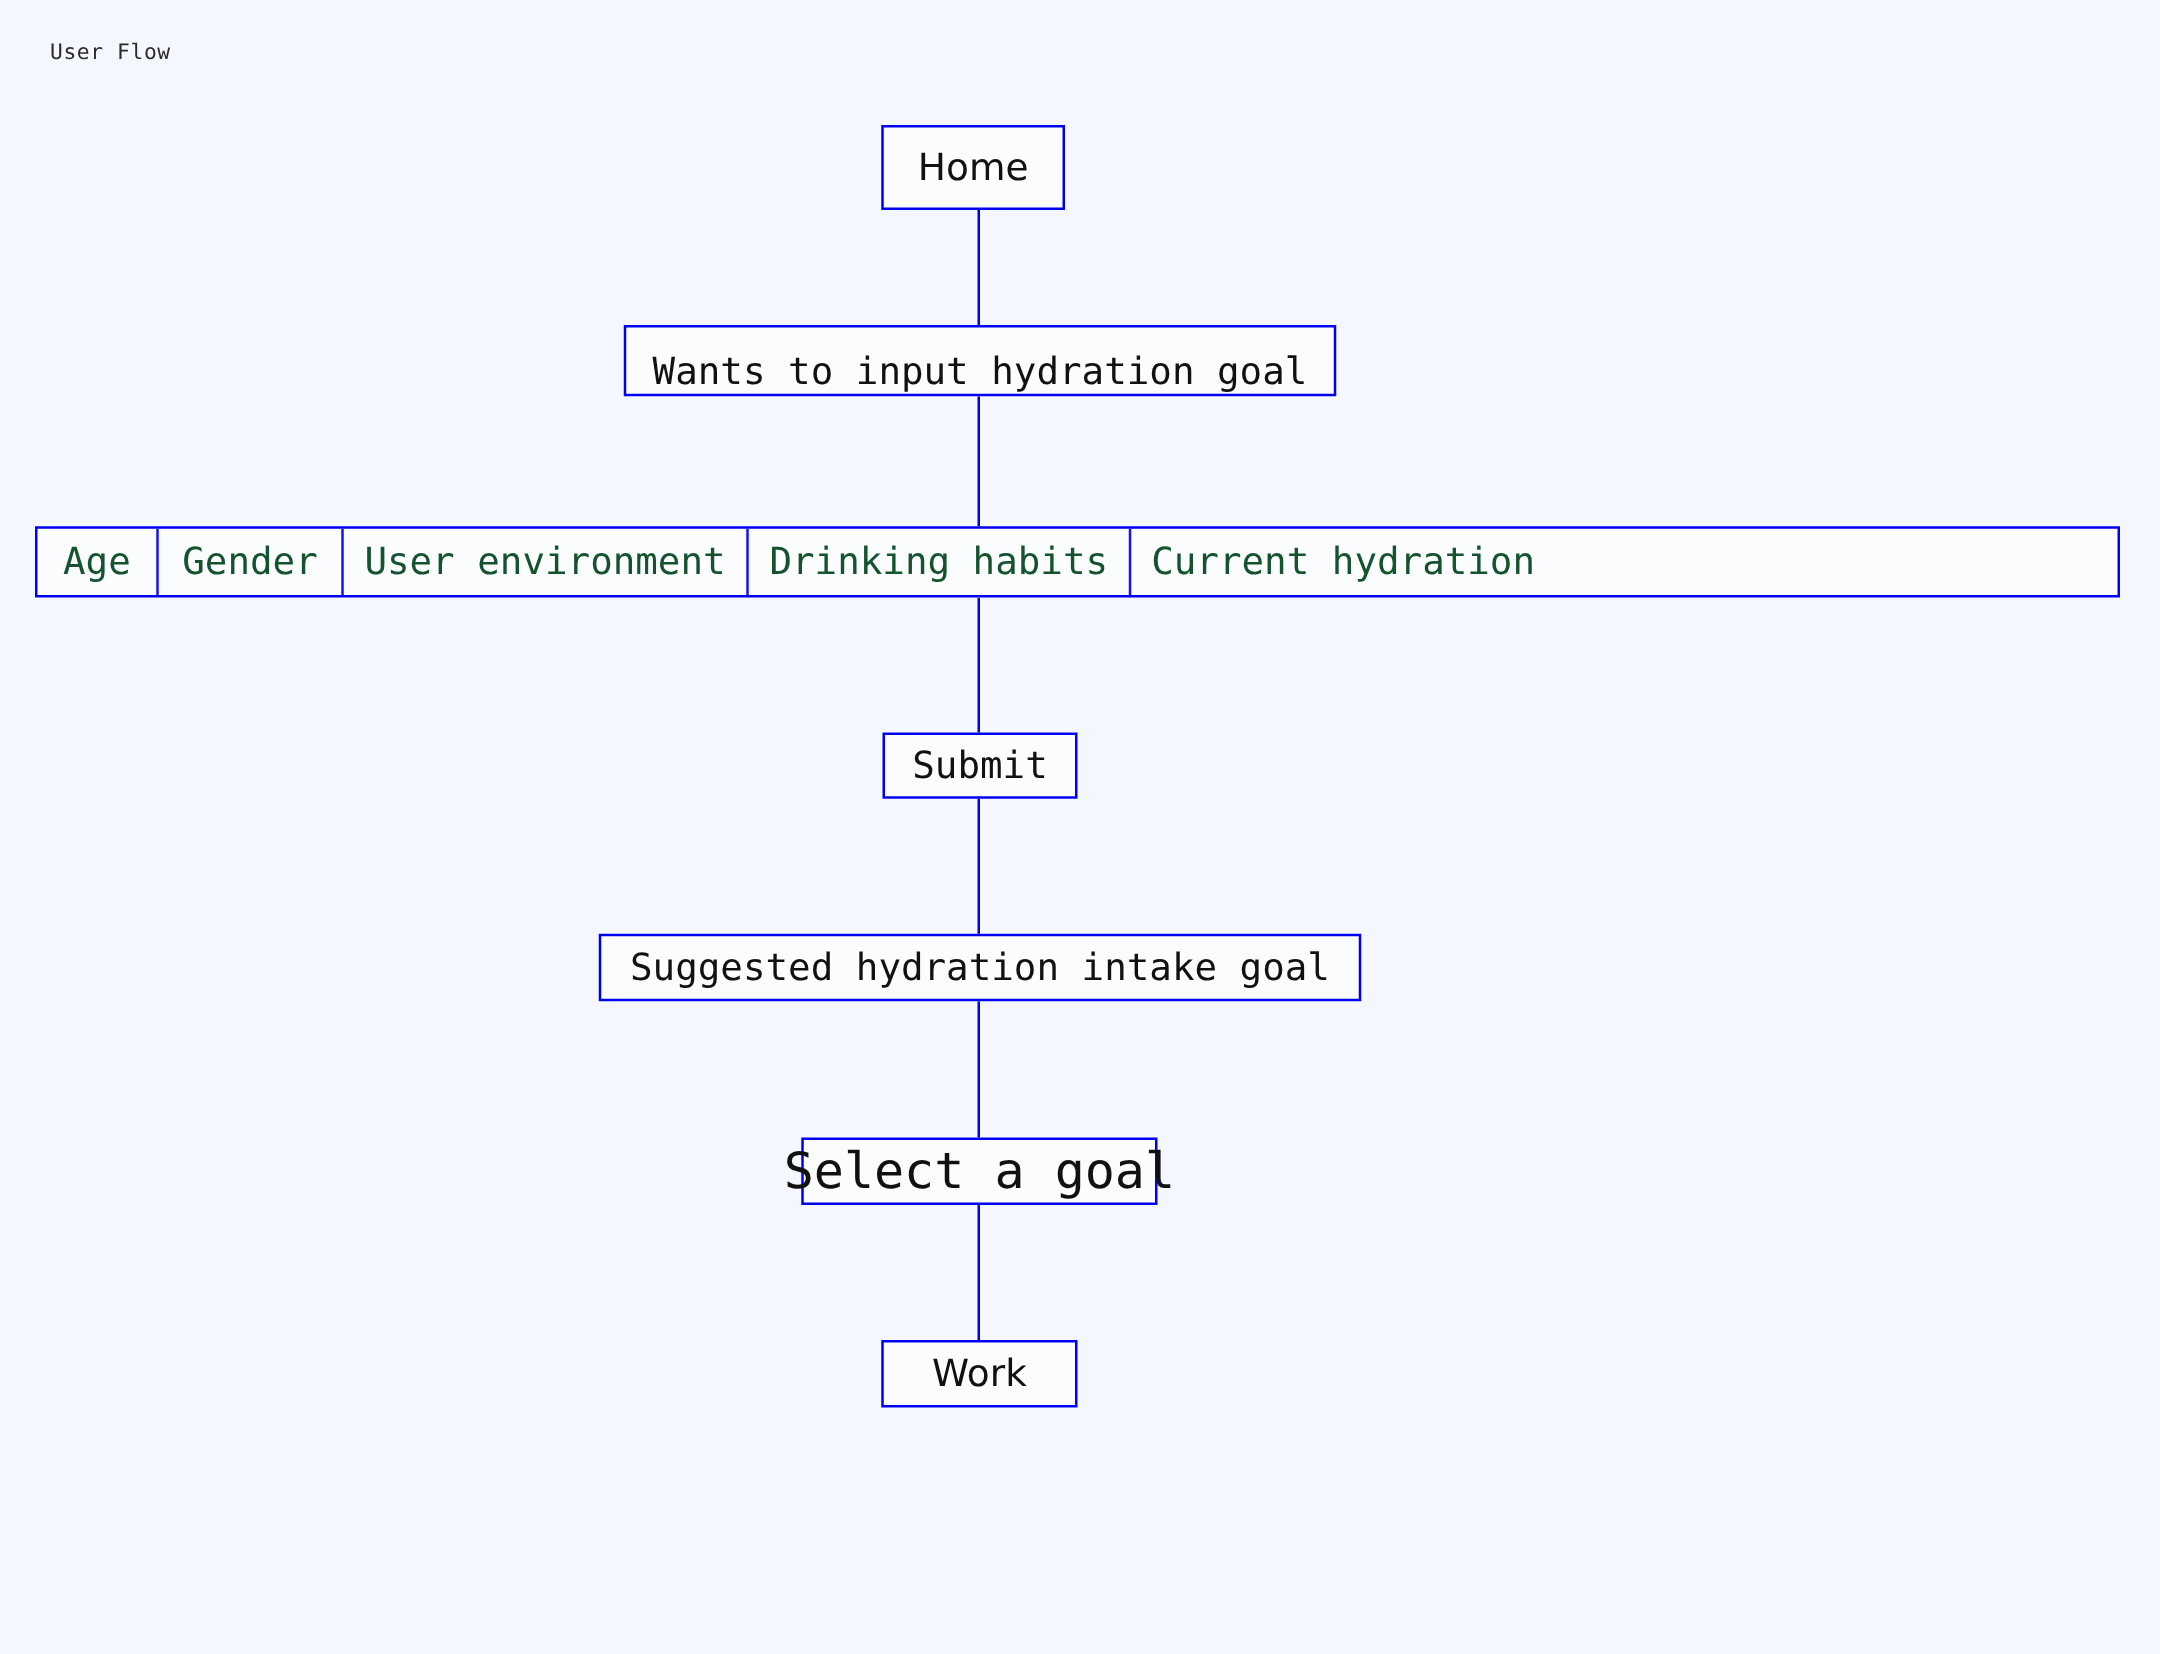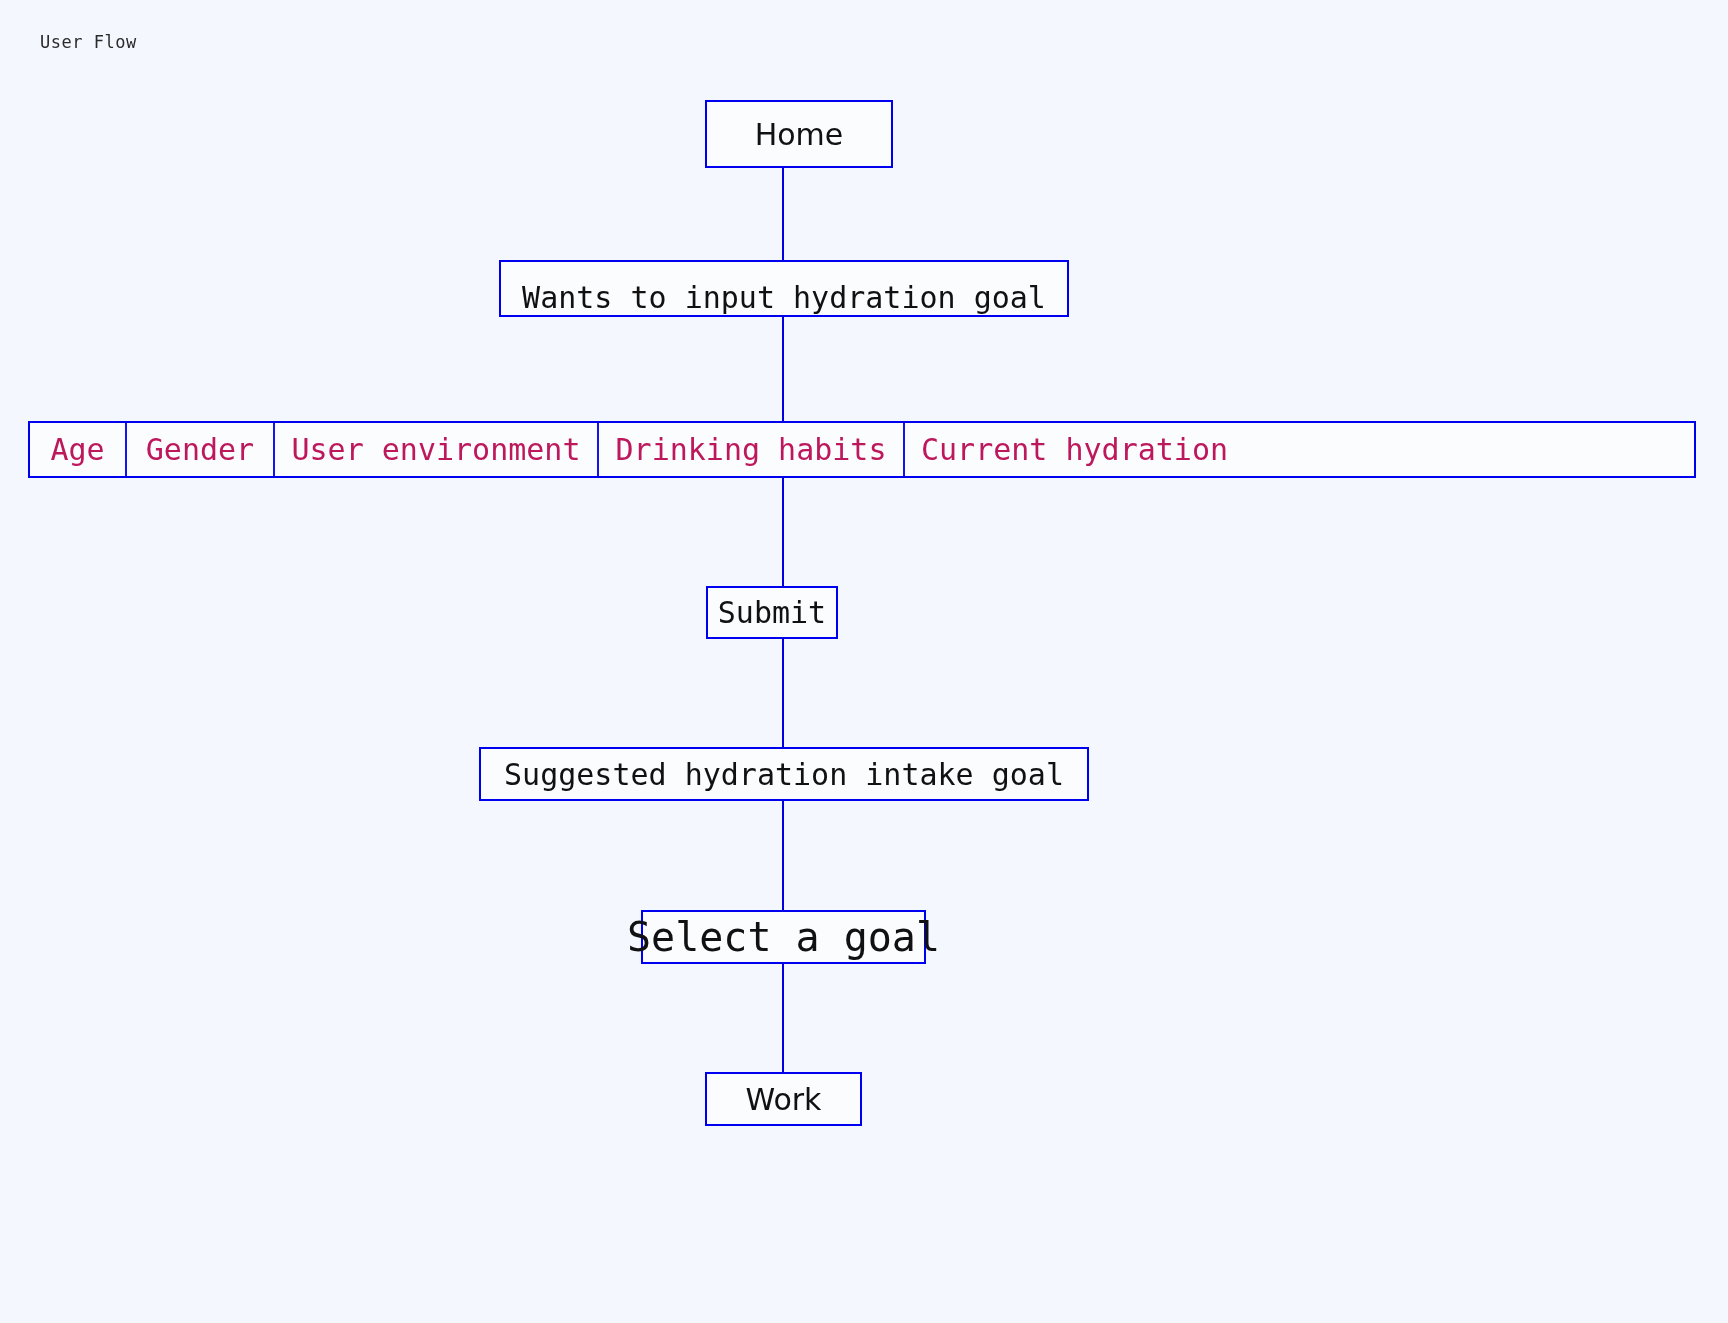--- a/index.html
+++ b/index.html
@@ -51,39 +51,39 @@
     align-items: center;
     justify-content: center;
     font-family: "DejaVu Sans Mono", monospace;
     color: #111111;
     white-space: pre;
   }
 
   .node-home {
     left: 705px;
     top: 100px;
-    width: 188px;
+    width: 147px;
     height: 68px;
     font-family: "DejaVu Sans", sans-serif;
     font-size: 30px;
   }
 
   .node-wants {
     left: 499px;
     top: 260px;
     width: 570px;
     height: 57px;
     font-size: 30px;
     align-items: flex-end;
   }
 
   .node-submit {
     left: 706px;
     top: 586px;
-    width: 132px;
+    width: 156px;
     height: 53px;
     font-size: 30px;
   }
 
   .node-suggested {
     left: 479px;
     top: 747px;
     width: 610px;
     height: 54px;
     font-size: 30px;
@@ -117,21 +117,21 @@
     justify-content: flex-start;
     padding: 0;
   }
 
   .record-cell {
     display: flex;
     align-items: center;
     justify-content: center;
     font-family: "DejaVu Sans Mono", monospace;
     font-size: 30px;
-    color: #be185d;
+    color: #14532d;
     white-space: pre;
     padding: 0 12px;
     box-sizing: border-box;
   }
 
   .record-cell + .record-cell {
     border-left: 2px solid #1414f0;
     text-align: center;
   }
 </style>

